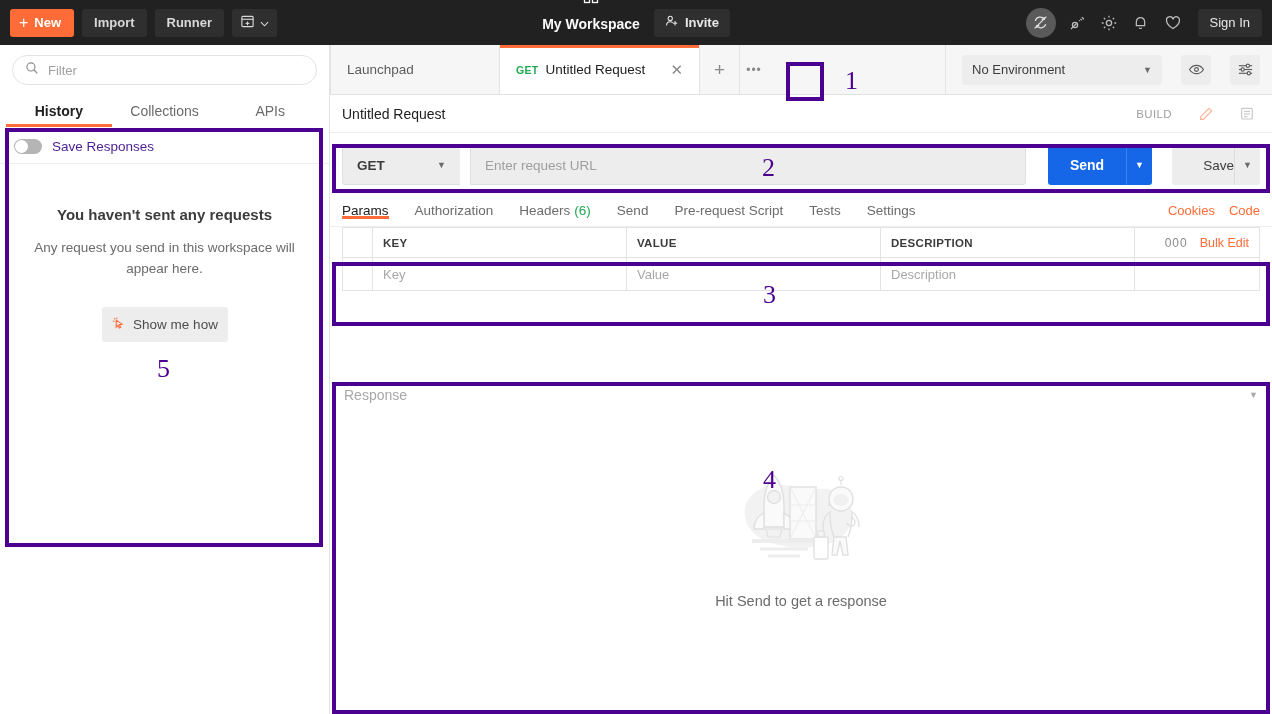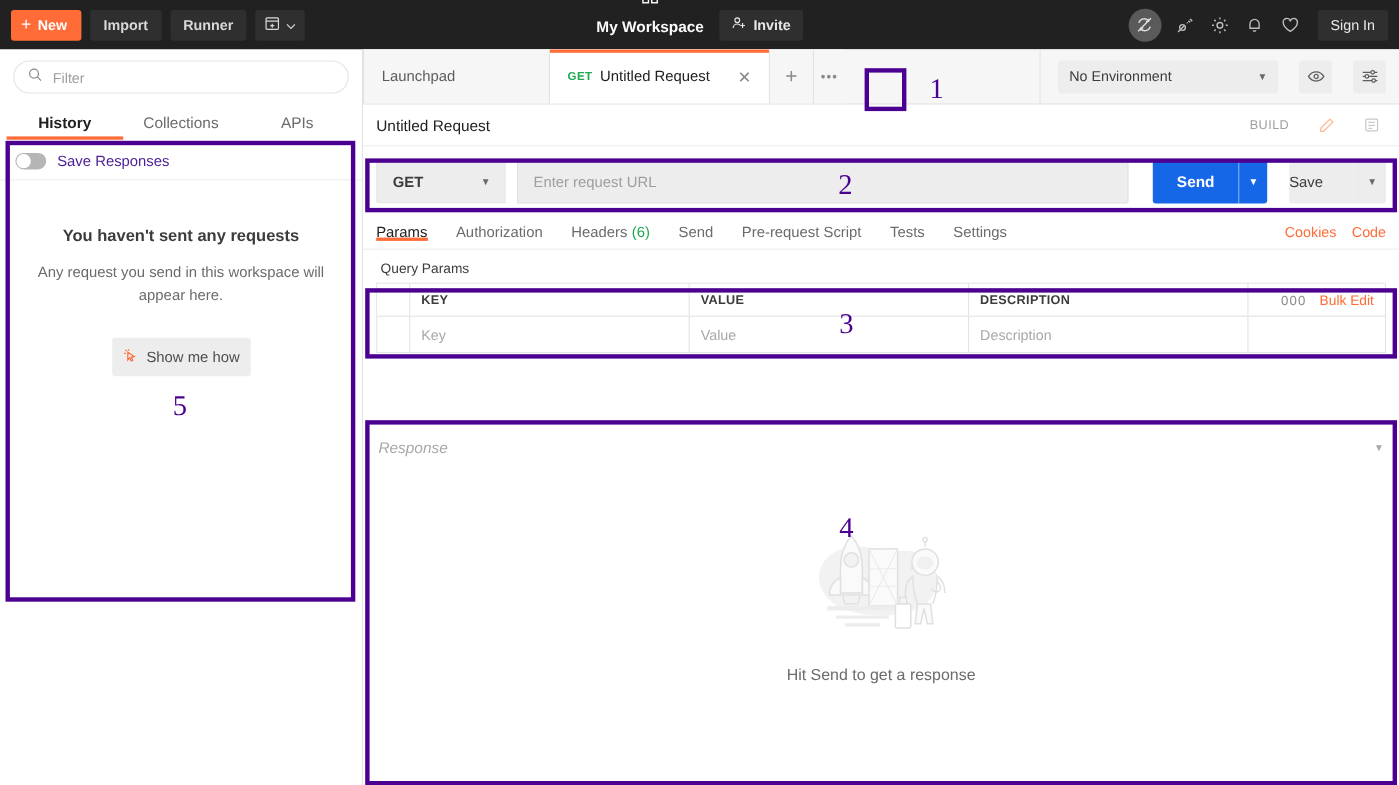--- a/index.html
+++ b/index.html
@@ -183,21 +183,21 @@
   }
   .btn-send-car {
     background: #1667e8; color: #fff; height: 40px; width: 26px;
     display: flex; align-items: center; justify-content: center;
     border-radius: 0 3px 3px 0; border-left: 1px solid #3b82ee;
     font-size: 9px; cursor: pointer;
   }
   .save-group { display: flex; margin-left: 10px; }
   .btn-save {
     background: #ededed; color: #3c3c3c; height: 40px; width: 62px;
-    display: flex; align-items: center; justify-content: flex-start;
+    display: flex; align-items: center; justify-content: flex-end;
     font-size: 13.5px; border-radius: 3px 0 0 3px; cursor: pointer;
   }
   .btn-save-car {
     background: #ededed; color: #6b6b6b; height: 40px; width: 26px;
     display: flex; align-items: center; justify-content: center;
     border-radius: 0 3px 3px 0; border-left: 1px solid #dcdcdc;
     font-size: 9px; cursor: pointer;
   }
 
   
@@ -235,21 +235,21 @@
   .pactions {
     width: 124px; display: flex; align-items: center; justify-content: flex-end;
     gap: 12px; padding: 0 10px;
   }
   .pdots { color: #8a8a8a; font-size: 12px; letter-spacing: 1px; cursor: pointer; }
   .pbulk { color: #ff6c37; font-size: 12.5px; cursor: pointer; }
 
   
   .respane { position: absolute; left: 0; top: 338px; width: 942px; height: 331px; }
   .resp-head {
-    display: flex; align-items: center; padding: 16px 14px 0 14px; font-style: italic;
+    display: flex; align-items: center; padding: 4px 14px 0 14px;
   }
   .resp-lbl { font-size: 14px; color: #a8a8a8; }
   .resp-car { margin-left: auto; color: #a8a8a8; font-size: 9px; cursor: pointer; }
   .resp-body {
     display: flex; flex-direction: column; align-items: center;
     justify-content: center; padding-top: 58px;
   }
   .resp-msg { font-size: 14.5px; color: #6b6b6b; margin-top: 18px; }
 
   
@@ -524,21 +524,20 @@
       </div>
       <div class="rqtab">
         <span>Settings</span>
       </div>
       <div class="rq-links">
         <span class="rq-link">Cookies</span>
         <span class="rq-link">Code</span>
       </div>
     </div>
 
-    <div class="qp-label">Query Params</div>
     <div class="ptable">
       <div class="prow head">
         <div class="pcheck"></div>
         <div class="pcell">KEY</div>
         <div class="pcell">VALUE</div>
         <div class="pcell">DESCRIPTION</div>
         <div class="pactions">
           <span class="pdots">000</span>
           <span class="pbulk">Bulk Edit</span>
         </div>

